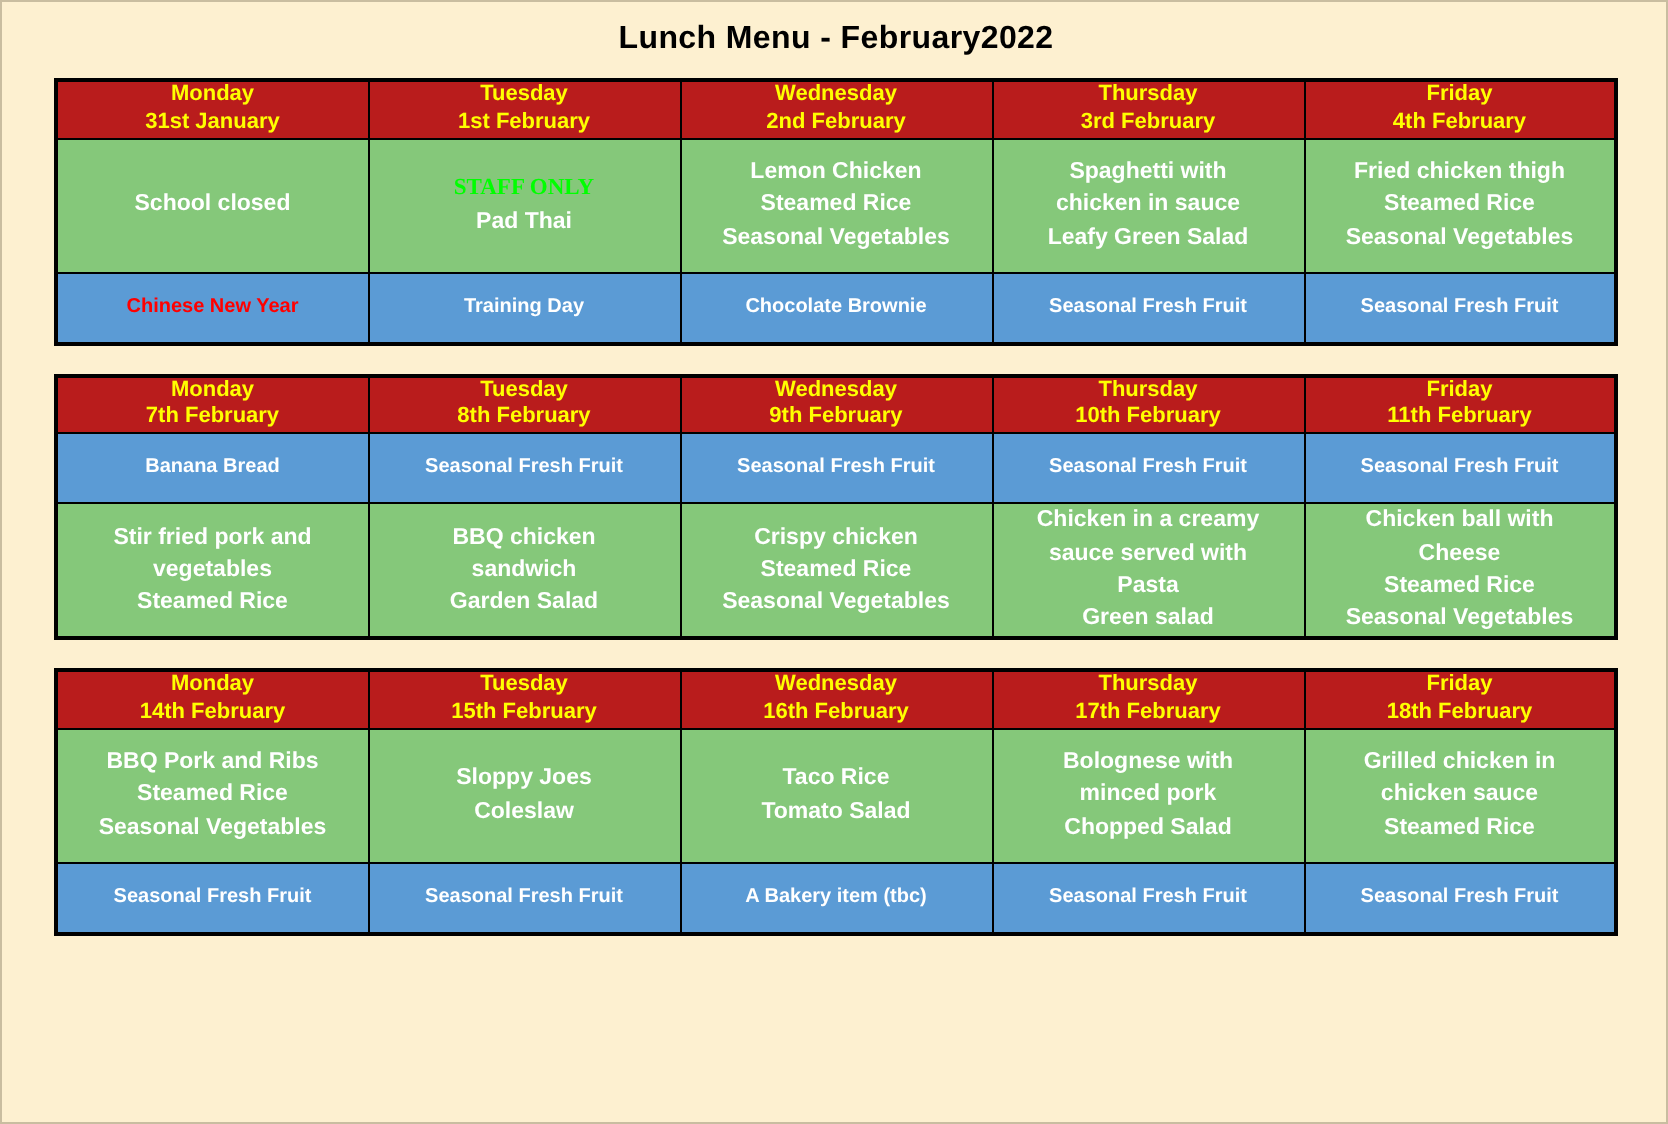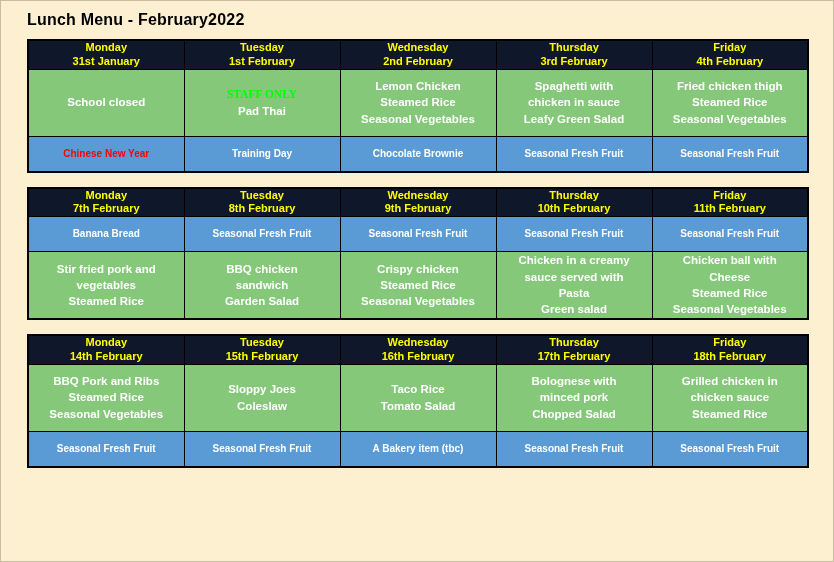--- a/index.html
+++ b/index.html
@@ -16,41 +16,42 @@
     border: 1px solid #c9bda0;
   }
   .page {
     width: 834px;
     height: 562px;
     position: relative;
     box-sizing: border-box;
     padding: 0 26px;
   }
   .title {
+    text-align: center;
     font-size: 16px;
     font-weight: bold;
     color: #000000;
     padding-top: 10px;
     padding-bottom: 10px;
     letter-spacing: 0.2px;
   }
   .week {
     width: 100%;
     border-collapse: collapse;
     table-layout: fixed;
     margin-bottom: 14px;
     border: 2px solid #000000;
   }
   .week td, .week th {
     border: 1px solid #000000;
     padding: 0;
     vertical-align: middle;
   }
   .hdr-cell {
-    background: #0f172a;
+    background: #b91c1c;
     color: #ffff00;
     font-size: 11px;
     font-weight: bold;
     text-align: center;
     padding: 6px 2px 7px 2px;
     line-height: 1.25;
   }
   .hdr-cell .d1 { display: block; }
   .hdr-cell .d2 { display: block; }
   .main-cell {

